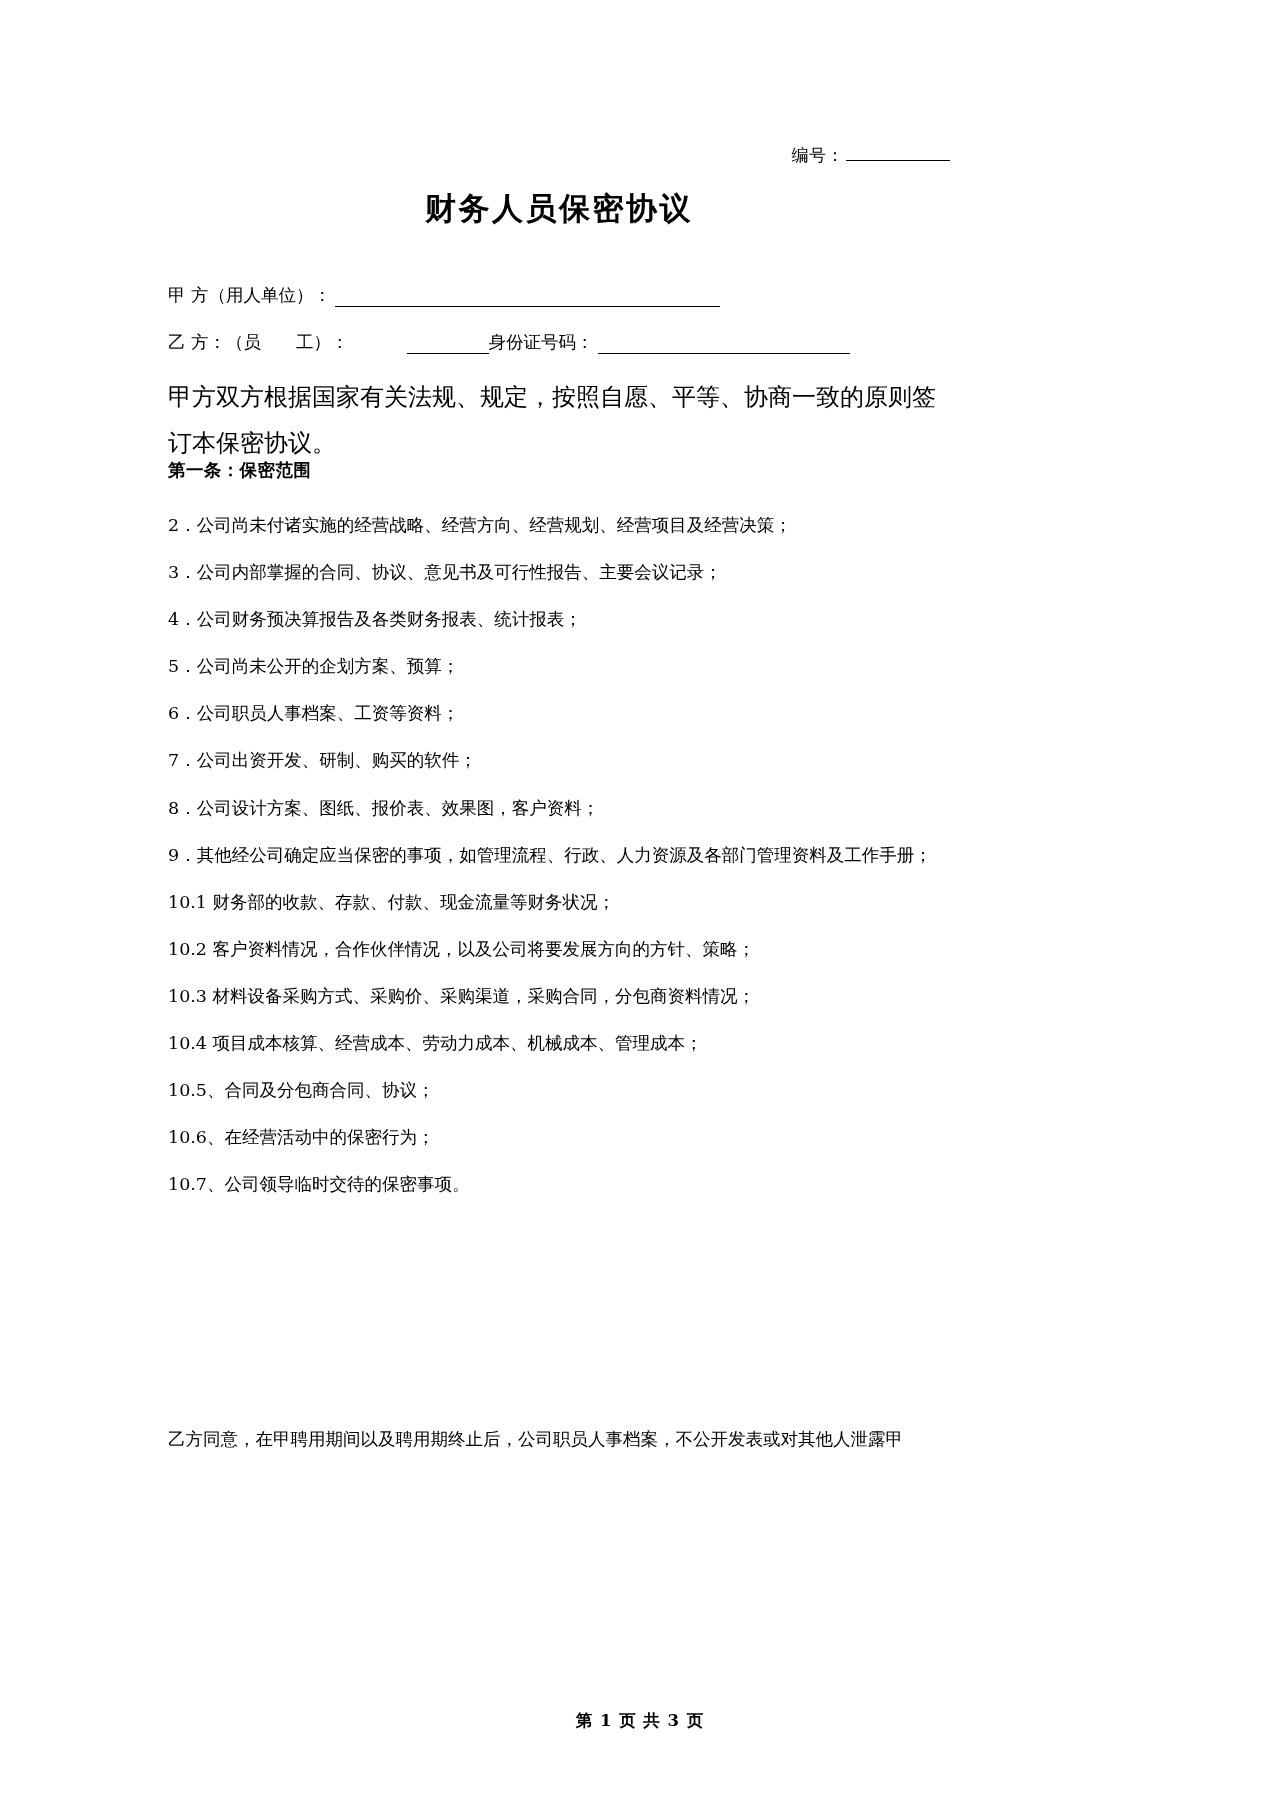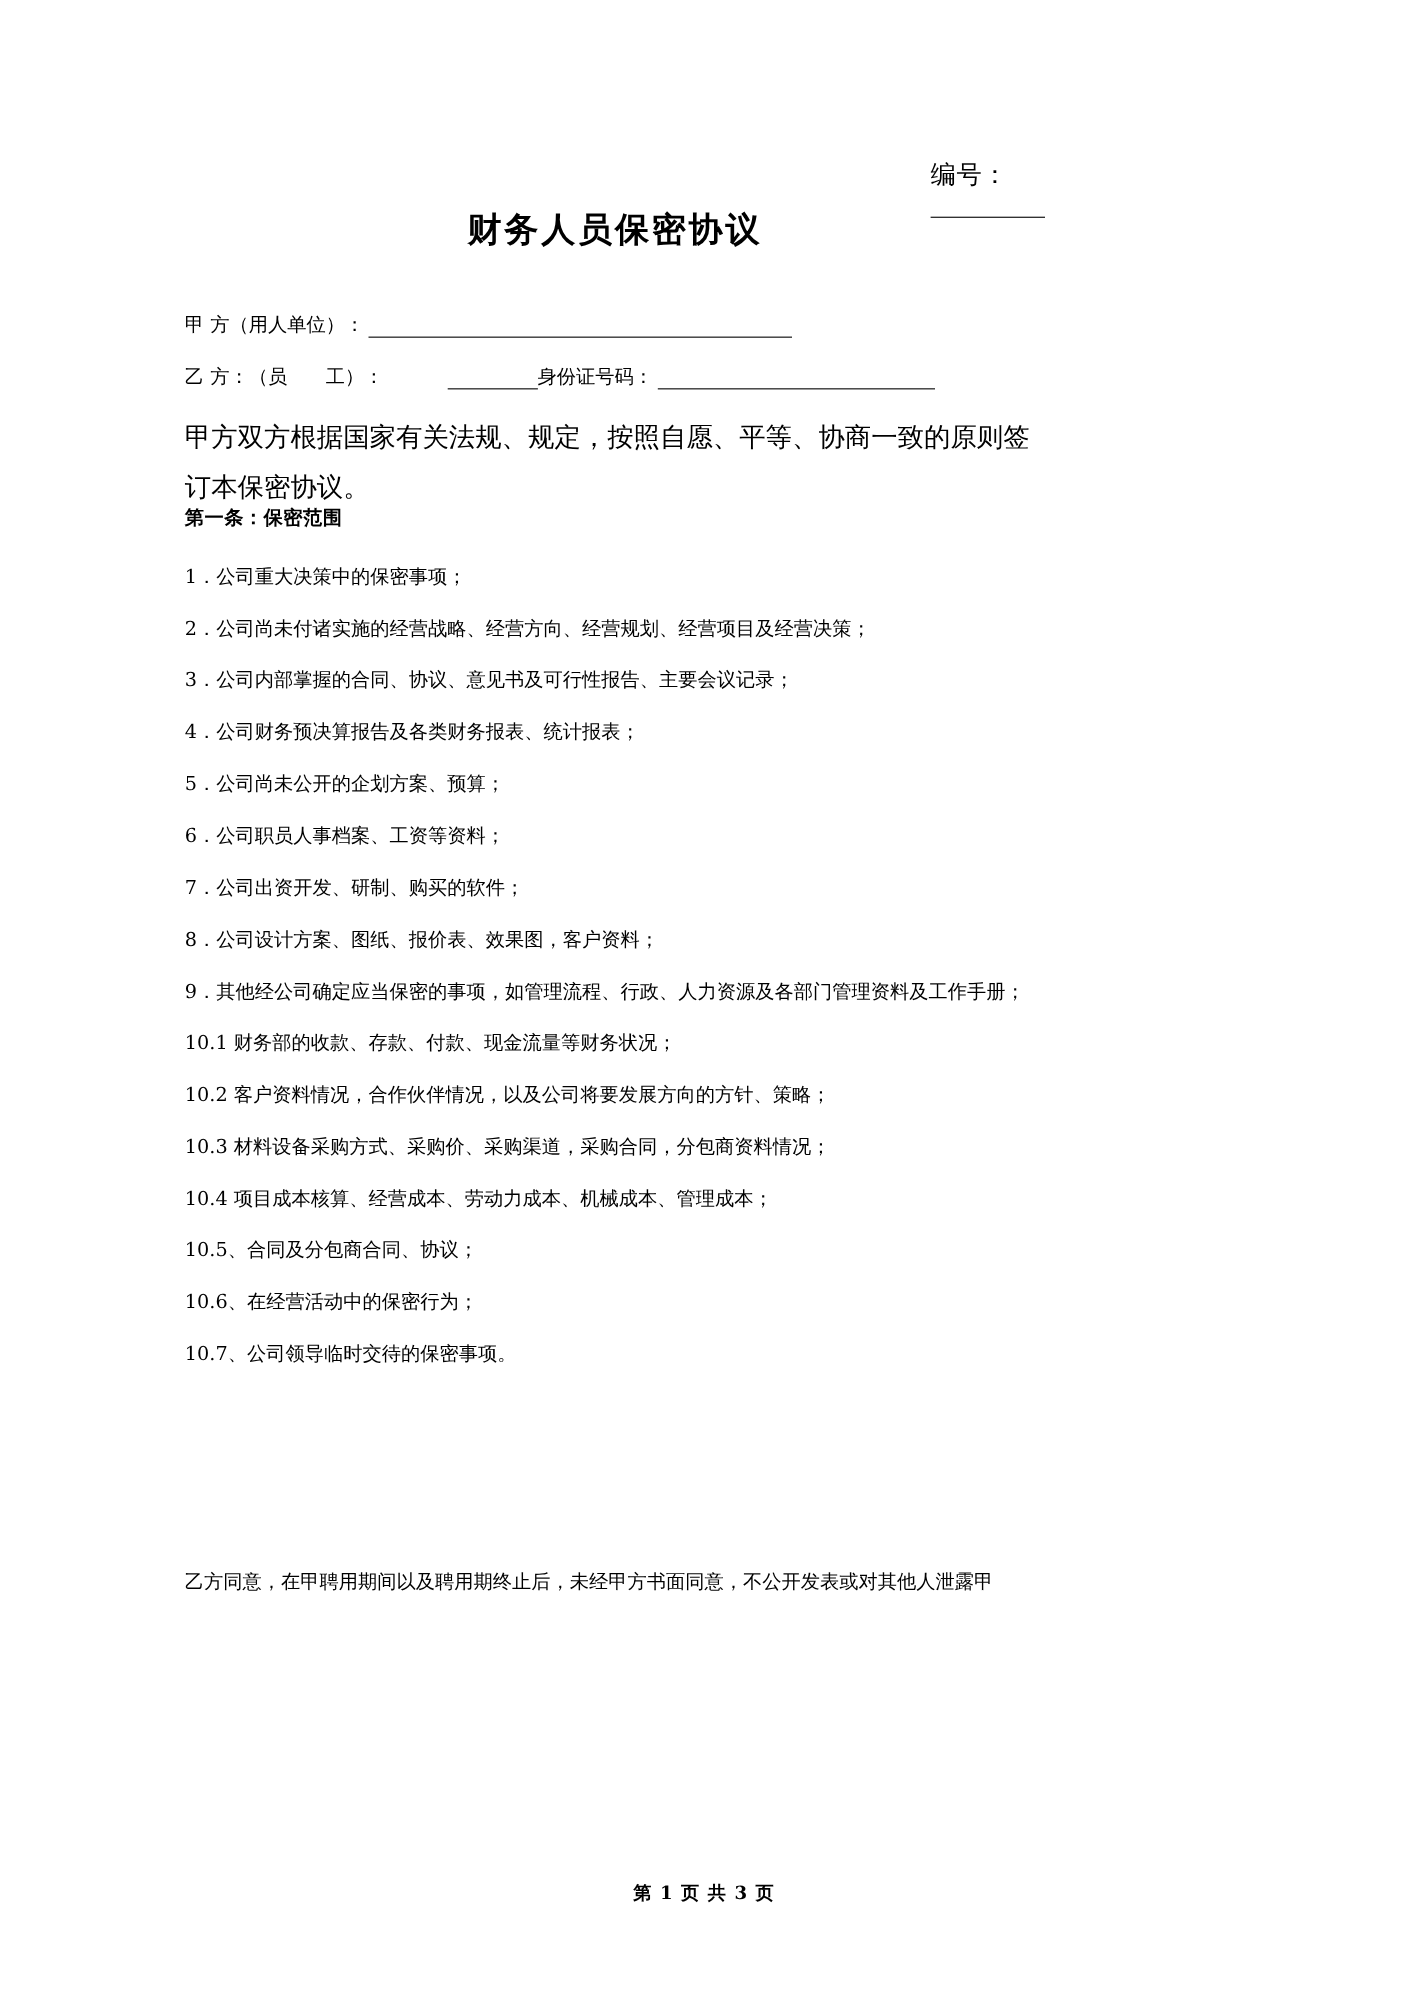--- a/index.html
+++ b/index.html
@@ -28,23 +28,22 @@
   }
 
   
   .doc-number-row {
     position: absolute;
     right: 0;
     top: 143px;
     display: flex;
     align-items: baseline;
     justify-content: flex-end;
-    font-size: 23px;
+    font-size: 17px;
     letter-spacing: 0.5px;
-    flex-direction: column;
   }
   .doc-number-label {
     white-space: pre;
   }
   .blank {
     display: inline-block;
     border-bottom: 1.4px solid #000;
     height: 1em;
     vertical-align: baseline;
   }
@@ -171,40 +170,39 @@
         <span class="blank blank-b2"></span>
       </div>
     </div>
 
     <div class="intro-para">甲方双方根据国家有关法规、规定，按照自愿、平等、协商一致的原则签订本保密协议。</div>
 
     <div class="section-one">
       <div class="section-heading">第一条：保密范围</div>
 
       <ul class="clause-list">
-        <li class="clause-item">1．公司重大决策中的保密事项；</li>
         <li class="clause-item">2．公司尚未付诸实施的经营战略、经营方向、经营规划、经营项目及经营决策；</li>
         <li class="clause-item">3．公司内部掌握的合同、协议、意见书及可行性报告、主要会议记录；</li>
         <li class="clause-item">4．公司财务预决算报告及各类财务报表、统计报表；</li>
         <li class="clause-item">5．公司尚未公开的企划方案、预算；</li>
         <li class="clause-item">6．公司职员人事档案、工资等资料；</li>
         <li class="clause-item">7．公司出资开发、研制、购买的软件；</li>
         <li class="clause-item">8．公司设计方案、图纸、报价表、效果图，客户资料；</li>
         <li class="clause-item wrap-item">9．其他经公司确定应当保密的事项，如管理流程、行政、人力资源及各部门管理资料及工作手册；</li>
         <li class="clause-item">10.1 财务部的收款、存款、付款、现金流量等财务状况；</li>
         <li class="clause-item">10.2 客户资料情况，合作伙伴情况，以及公司将要发展方向的方针、策略；</li>
         <li class="clause-item">10.3 材料设备采购方式、采购价、采购渠道，采购合同，分包商资料情况；</li>
         <li class="clause-item">10.4 项目成本核算、经营成本、劳动力成本、机械成本、管理成本；</li>
         <li class="clause-item">10.5、合同及分包商合同、协议；</li>
         <li class="clause-item">10.6、在经营活动中的保密行为；</li>
         <li class="clause-item">10.7、公司领导临时交待的保密事项。</li>
       </ul>
     </div>
 
     <div class="section-two">
-      <div class="clause">乙方同意，在甲聘用期间以及聘用期终止后，未经甲方书面同意，不公开发表或对其他人泄露甲</div>
+      <div class="clause">乙方同意，在甲聘用期间以及聘用期终止后，公司职员人事档案，不公开发表或对其他人泄露甲</div>
     </div>
 
   </div>
 
   <div class="page-footer">第 1 页 共 3 页</div>
 
 </div>
 
 </body></html>

